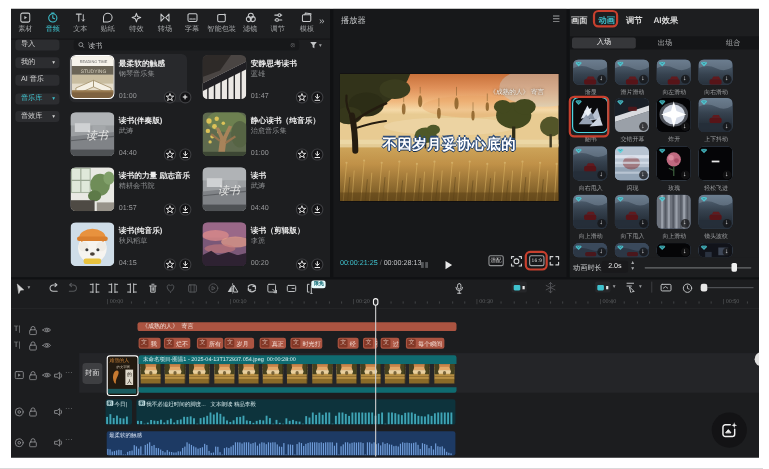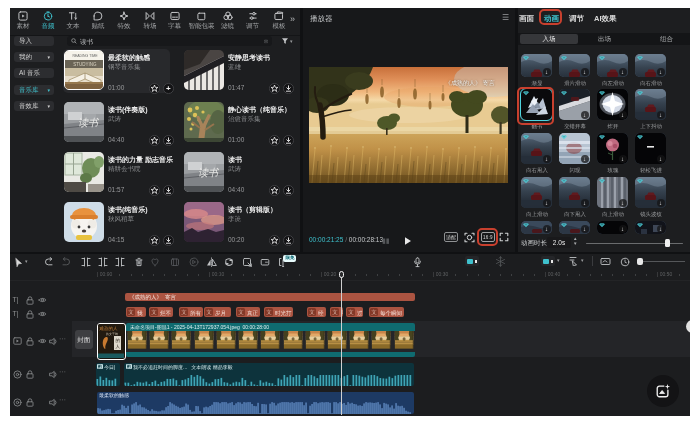--- a/index.html
+++ b/index.html
@@ -373,20 +373,21 @@
           <circle cx="166" cy="80" r="1"></circle>
           <circle cx="182" cy="81" r="1"></circle>
           <circle cx="197" cy="82" r="1"></circle>
         </g>
 <g stroke="#55401a" stroke-width="0.7" opacity="0.6">
 <path d="M7 116 9 94 M23 116 25 96 M39 116 41 94 M55 116 57 97 M71 116 73 95 M87 116 89 97 M103 116 105 94 M119 116 121 97 M135 116 137 95 M151 116 153 97 M167 116 169 94 M183 116 185 96"></path>
         </g>
 <rect y="108" width="199" height="8" fill="#5e4418" opacity="0.55"></rect>
 </svg>
 <div style="position:absolute;left:136px;top:12px;color:#f5f3ef;font-size:6px;text-shadow:0 0 2px rgba(60,40,20,.9)">《成熟的人》 寄言</div>
+<div style="position:absolute;left:0;top:55px;width:199px;text-align:center;color:#fff;font-size:13px;font-weight:bold;letter-spacing:0.5px;text-shadow:-1px 0 #2a4a7a,1px 0 #2a4a7a,0 -1px #2a4a7a,0 1.2px #16304f">不因岁月妥协心底的</div>
 </div>
 <div class="tx" style="left:299px;top:228px;font-size:6.5px"><span class="cy">00:00:21:25</span><span style="color:#6f7173"> / </span><span style="color:#c6c8ca">00:00:28:13</span></div>
 <div class="tx" style="left:372px;top:229px;color:#55575a;font-size:7px">▮▮</div>
 <svg style="position:absolute;left:393px;top:227.5px" width="9" height="10" viewBox="0 0 9 10" fill="none" stroke="#c9cbcd" stroke-width="1.0" stroke-linecap="round" stroke-linejoin="round">
       <path d="M2 1.2 8 5 2 8.8 Z" fill="#e8e8e8" stroke="none"></path>
     </svg>
 <div class="abs" style="left:434px;top:224px;width:14px;height:10px;border:1px solid #8f9193;border-radius:2px">
       <div style="position:absolute;left:50%;top:50%;transform:translate(-50%,-50%) scale(0.5);color:#d8d8d8;font-size:10px;white-space:nowrap">适配</div>
     </div>
 <svg style="position:absolute;left:454px;top:223.5px" width="11" height="11" viewBox="0 0 11 11" fill="none" stroke="#d0d2d4" stroke-width="1.0" stroke-linecap="round" stroke-linejoin="round">

